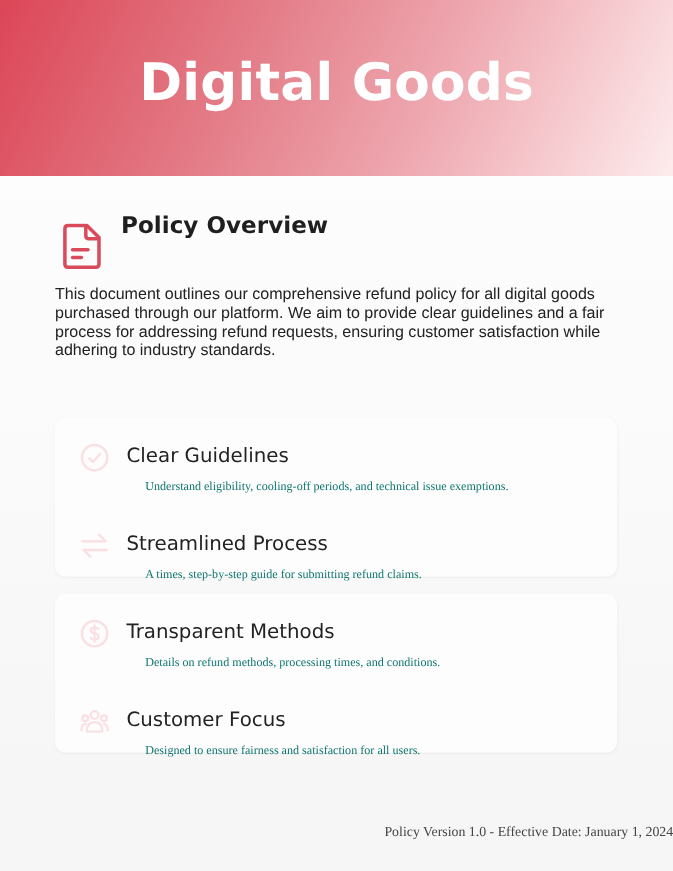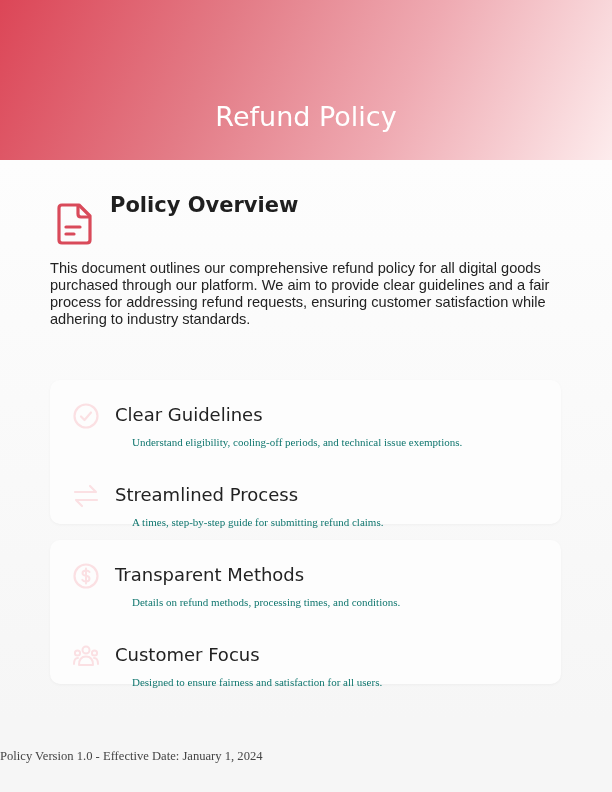--- a/index.html
+++ b/index.html
@@ -12,27 +12,27 @@
   .ov-icon { position:absolute; left:56px; top:203px; width:36px; height:42px; }
   .ov-title { position:absolute; left:110px; top:193px; font-size:21px; font-weight:bold; color:#1f1f1f; font-family:"DejaVu Sans", sans-serif; }
   .ov-text { position:absolute; left:50px; top:260px; width:520px; font-size:14.6px; line-height:17px; color:#222; }
   .card { position:absolute; left:50px; width:511px; height:144px; background:#fdfdfd; border-radius:10px; box-shadow:0 1px 3px rgba(0,0,0,0.04); }
   .card1 { top:380px; }
   .card2 { top:540px; }
   .feat { position:absolute; left:0; width:520px; }
   .feat .ico { position:absolute; left:72px; width:28px; height:28px; }
   .feat .ft { position:absolute; left:115px; font-size:18px; color:#222; font-family:"DejaVu Sans", sans-serif; white-space:nowrap; }
   .feat .fd { position:absolute; left:132px; width:400px; font-size:11px; line-height:16px; color:#0f766e; font-family:"Liberation Serif", serif; }
-  .footer { position:absolute; left:0; top:749px; width:612px; text-align:left; font-family:"Liberation Serif", serif; font-size:12.6px; color:#444; }
+  .footer { position:absolute; left:0; top:749px; width:612px; text-align:right; font-family:"Liberation Serif", serif; font-size:12.6px; color:#444; }
 </style>
 </head>
 <body>
 
 <div class="header">
-  <h2>Refund Policy</h2>
+  <h1>Digital Goods</h1>
 </div>
 
 <div class="main"></div>
 
 <svg class="ov-icon" viewBox="0 0 36 42">
   <path d="M6 2 H23 L34 13 V37 Q34 40 31 40 H6 Q3 40 3 37 V5 Q3 2 6 2 Z" fill="none" stroke="#d94a5a" stroke-width="3.2" stroke-linejoin="round"></path>
   <path d="M22 2 V11 Q22 14 25 14 H34" fill="none" stroke="#d94a5a" stroke-width="3.2" stroke-linejoin="round"></path>
   <line x1="10" y1="24" x2="24" y2="24" stroke="#d94a5a" stroke-width="3.2" stroke-linecap="round"></line>
   <line x1="10" y1="31" x2="18" y2="31" stroke="#d94a5a" stroke-width="3.2" stroke-linecap="round"></line>
 </svg>

